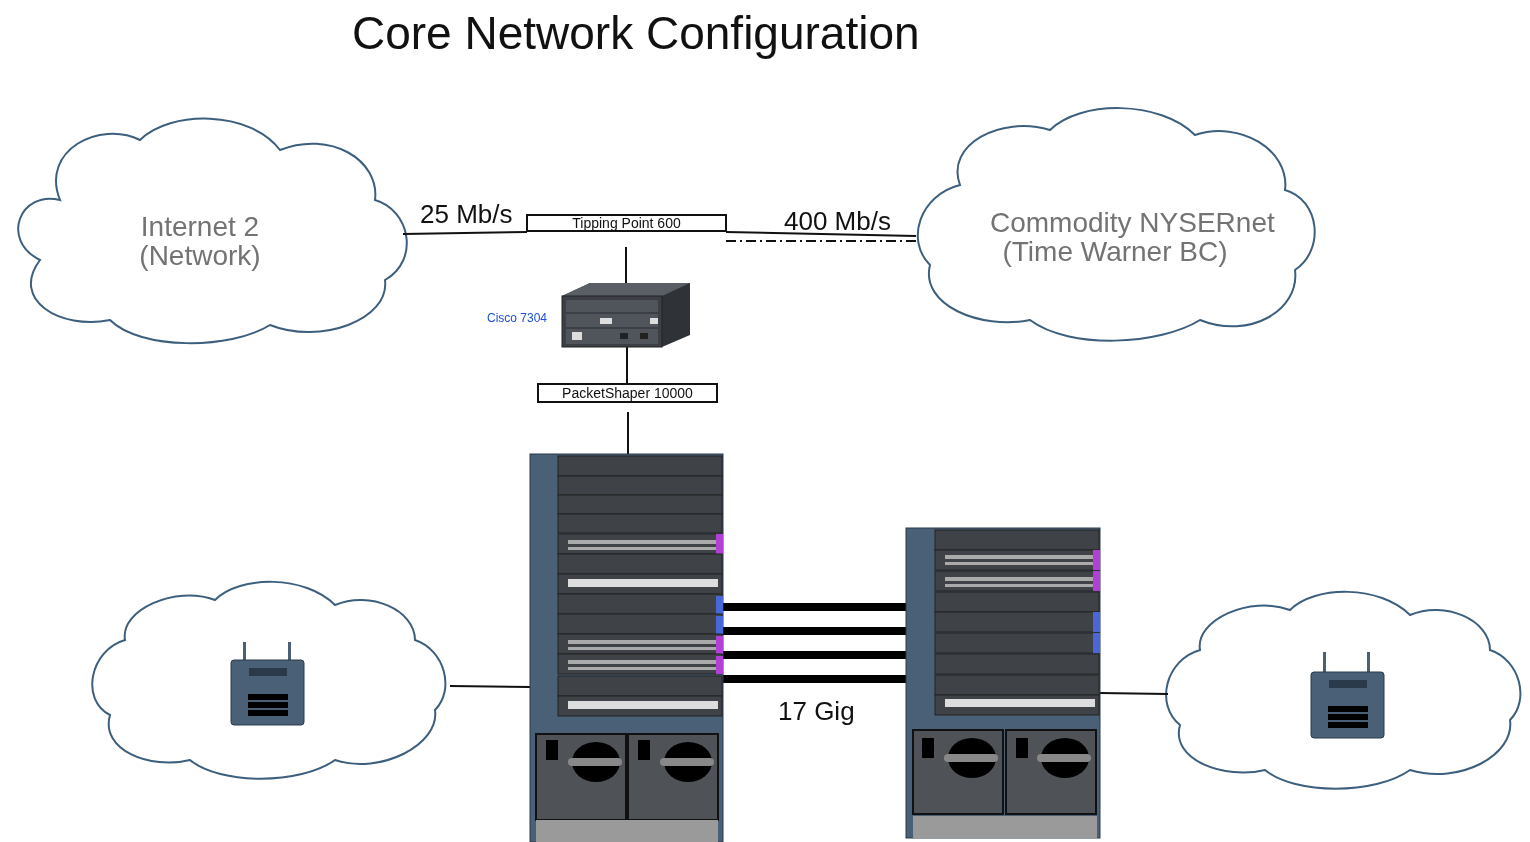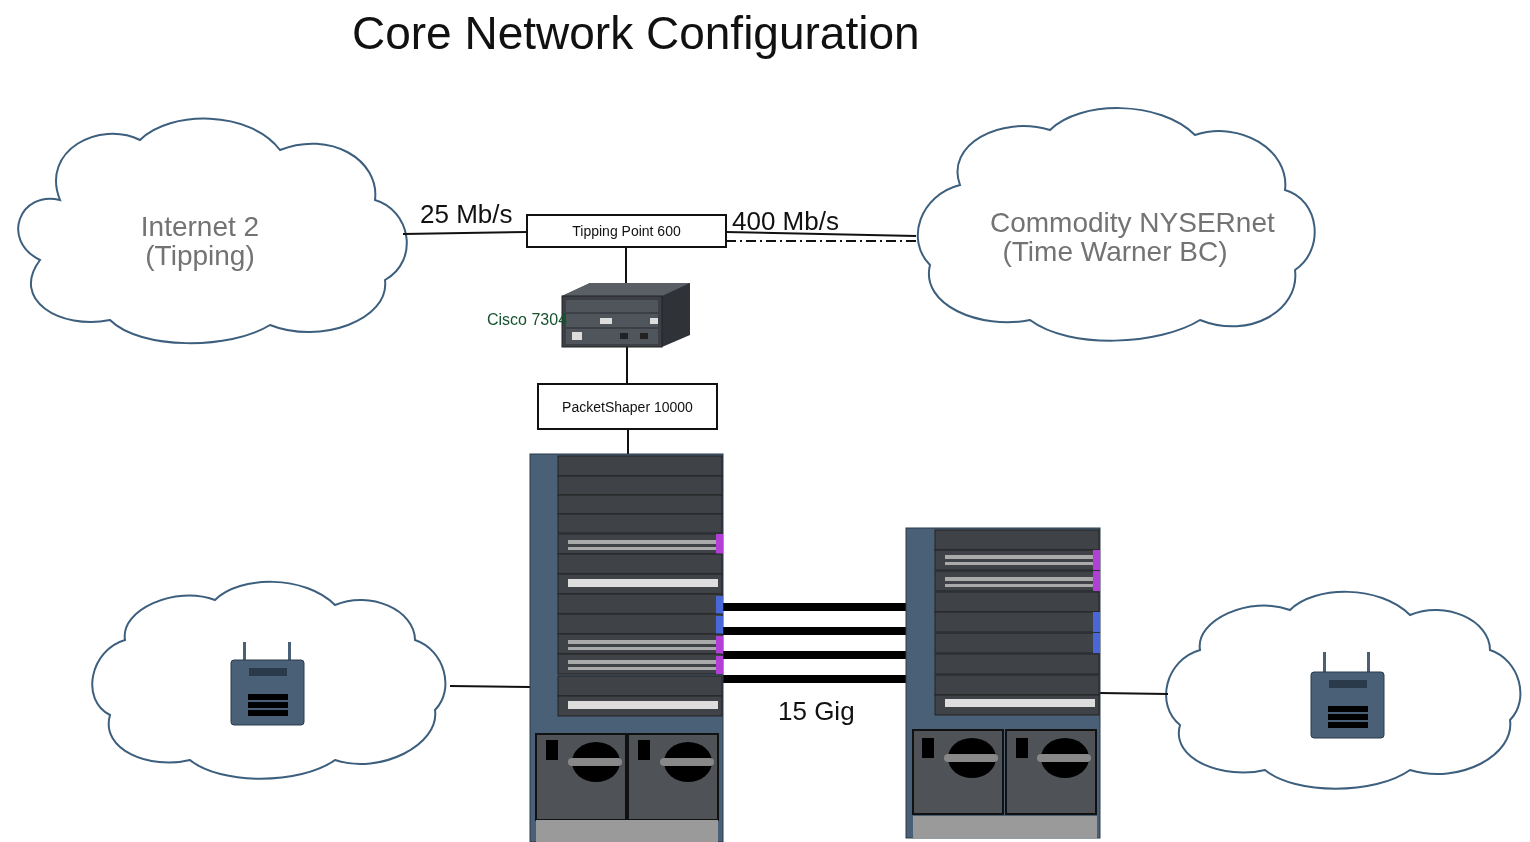--- a/index.html
+++ b/index.html
@@ -2,21 +2,21 @@
 <html><head>
 <meta charset="utf-8">
 <style>
   html,body{margin:0;padding:0;background:#ffffff;}
   body{width:1530px;height:842px;position:relative;overflow:hidden;font-family:"Liberation Sans",sans-serif;}
   .abs{position:absolute;text-align:right;}
   .title{left:352px;top:6px;font-size:46px;color:#111;white-space:nowrap;}
   .cloud-label{font-size:28px;color:#737373;text-align:center;line-height:29px;white-space:nowrap;margin-top:12px;}
   .speed{font-size:26px;color:#111;white-space:nowrap;}
   .box{border:2px solid #111;background:#fff;font-size:14px;color:#111;display:flex;align-items:center;justify-content:center;box-sizing:border-box;}
-  .small-label{font-size:16px;color:#14532d;white-space:nowrap;}
+  .small-label{font-size:12px;color:#1d4ed8;white-space:nowrap;}
   svg{position:absolute;left:0;top:0;}
 </style>
 </head>
 <body>
 
 <div class="abs title">Core Network Configuration</div>
 
 <svg width="1530" height="842">
 
   <g fill="#fff" stroke="#3d5f7e" stroke-width="2">
@@ -147,26 +147,26 @@
     <rect x="1311" y="672" width="73" height="66" rx="3" fill="#4a6077" stroke="#2a3a4a"></rect>
     <rect x="1329" y="680" width="38" height="8" fill="#2a3a4a"></rect>
     <rect x="1328" y="706" width="40" height="6" fill="#000"></rect>
     <rect x="1328" y="714" width="40" height="6" fill="#000"></rect>
     <rect x="1328" y="722" width="40" height="6" fill="#000"></rect>
   </g>
 </svg>
 
 <div class="abs cloud-label" style="left:100px;top:200px;width:200px;">
   <div>Internet 2</div>
-  <div>(Tipping)</div>
+  <div>(Network)</div>
 </div>
 <div class="abs cloud-label" style="left:990px;top:196px;width:250px;">
   <div>Commodity NYSERnet</div>
   <div>(Time Warner BC)</div>
 </div>
 
 <div class="abs speed" style="left:420px;top:199px;">25 Mb/s</div>
-<div class="abs speed" style="left:732px;top:206px;">400 Mb/s</div>
-<div class="abs speed" style="left:778px;top:696px;">15 Gig</div>
+<div class="abs speed" style="left:784px;top:206px;">400 Mb/s</div>
+<div class="abs speed" style="left:778px;top:696px;">17 Gig</div>
 
-<div class="abs box" style="left:526px;top:214px;width:201px;height:34px;">Tipping Point 600</div>
+<div class="abs box" style="left:526px;top:214px;width:201px;height:18px;">Tipping Point 600</div>
 <div class="abs small-label" style="left:487px;top:311px;">Cisco 7304</div>
-<div class="abs box" style="left:537px;top:383px;width:181px;height:47px;">PacketShaper 10000</div>
+<div class="abs box" style="left:537px;top:383px;width:181px;height:20px;">PacketShaper 10000</div>
 
 </body></html>

